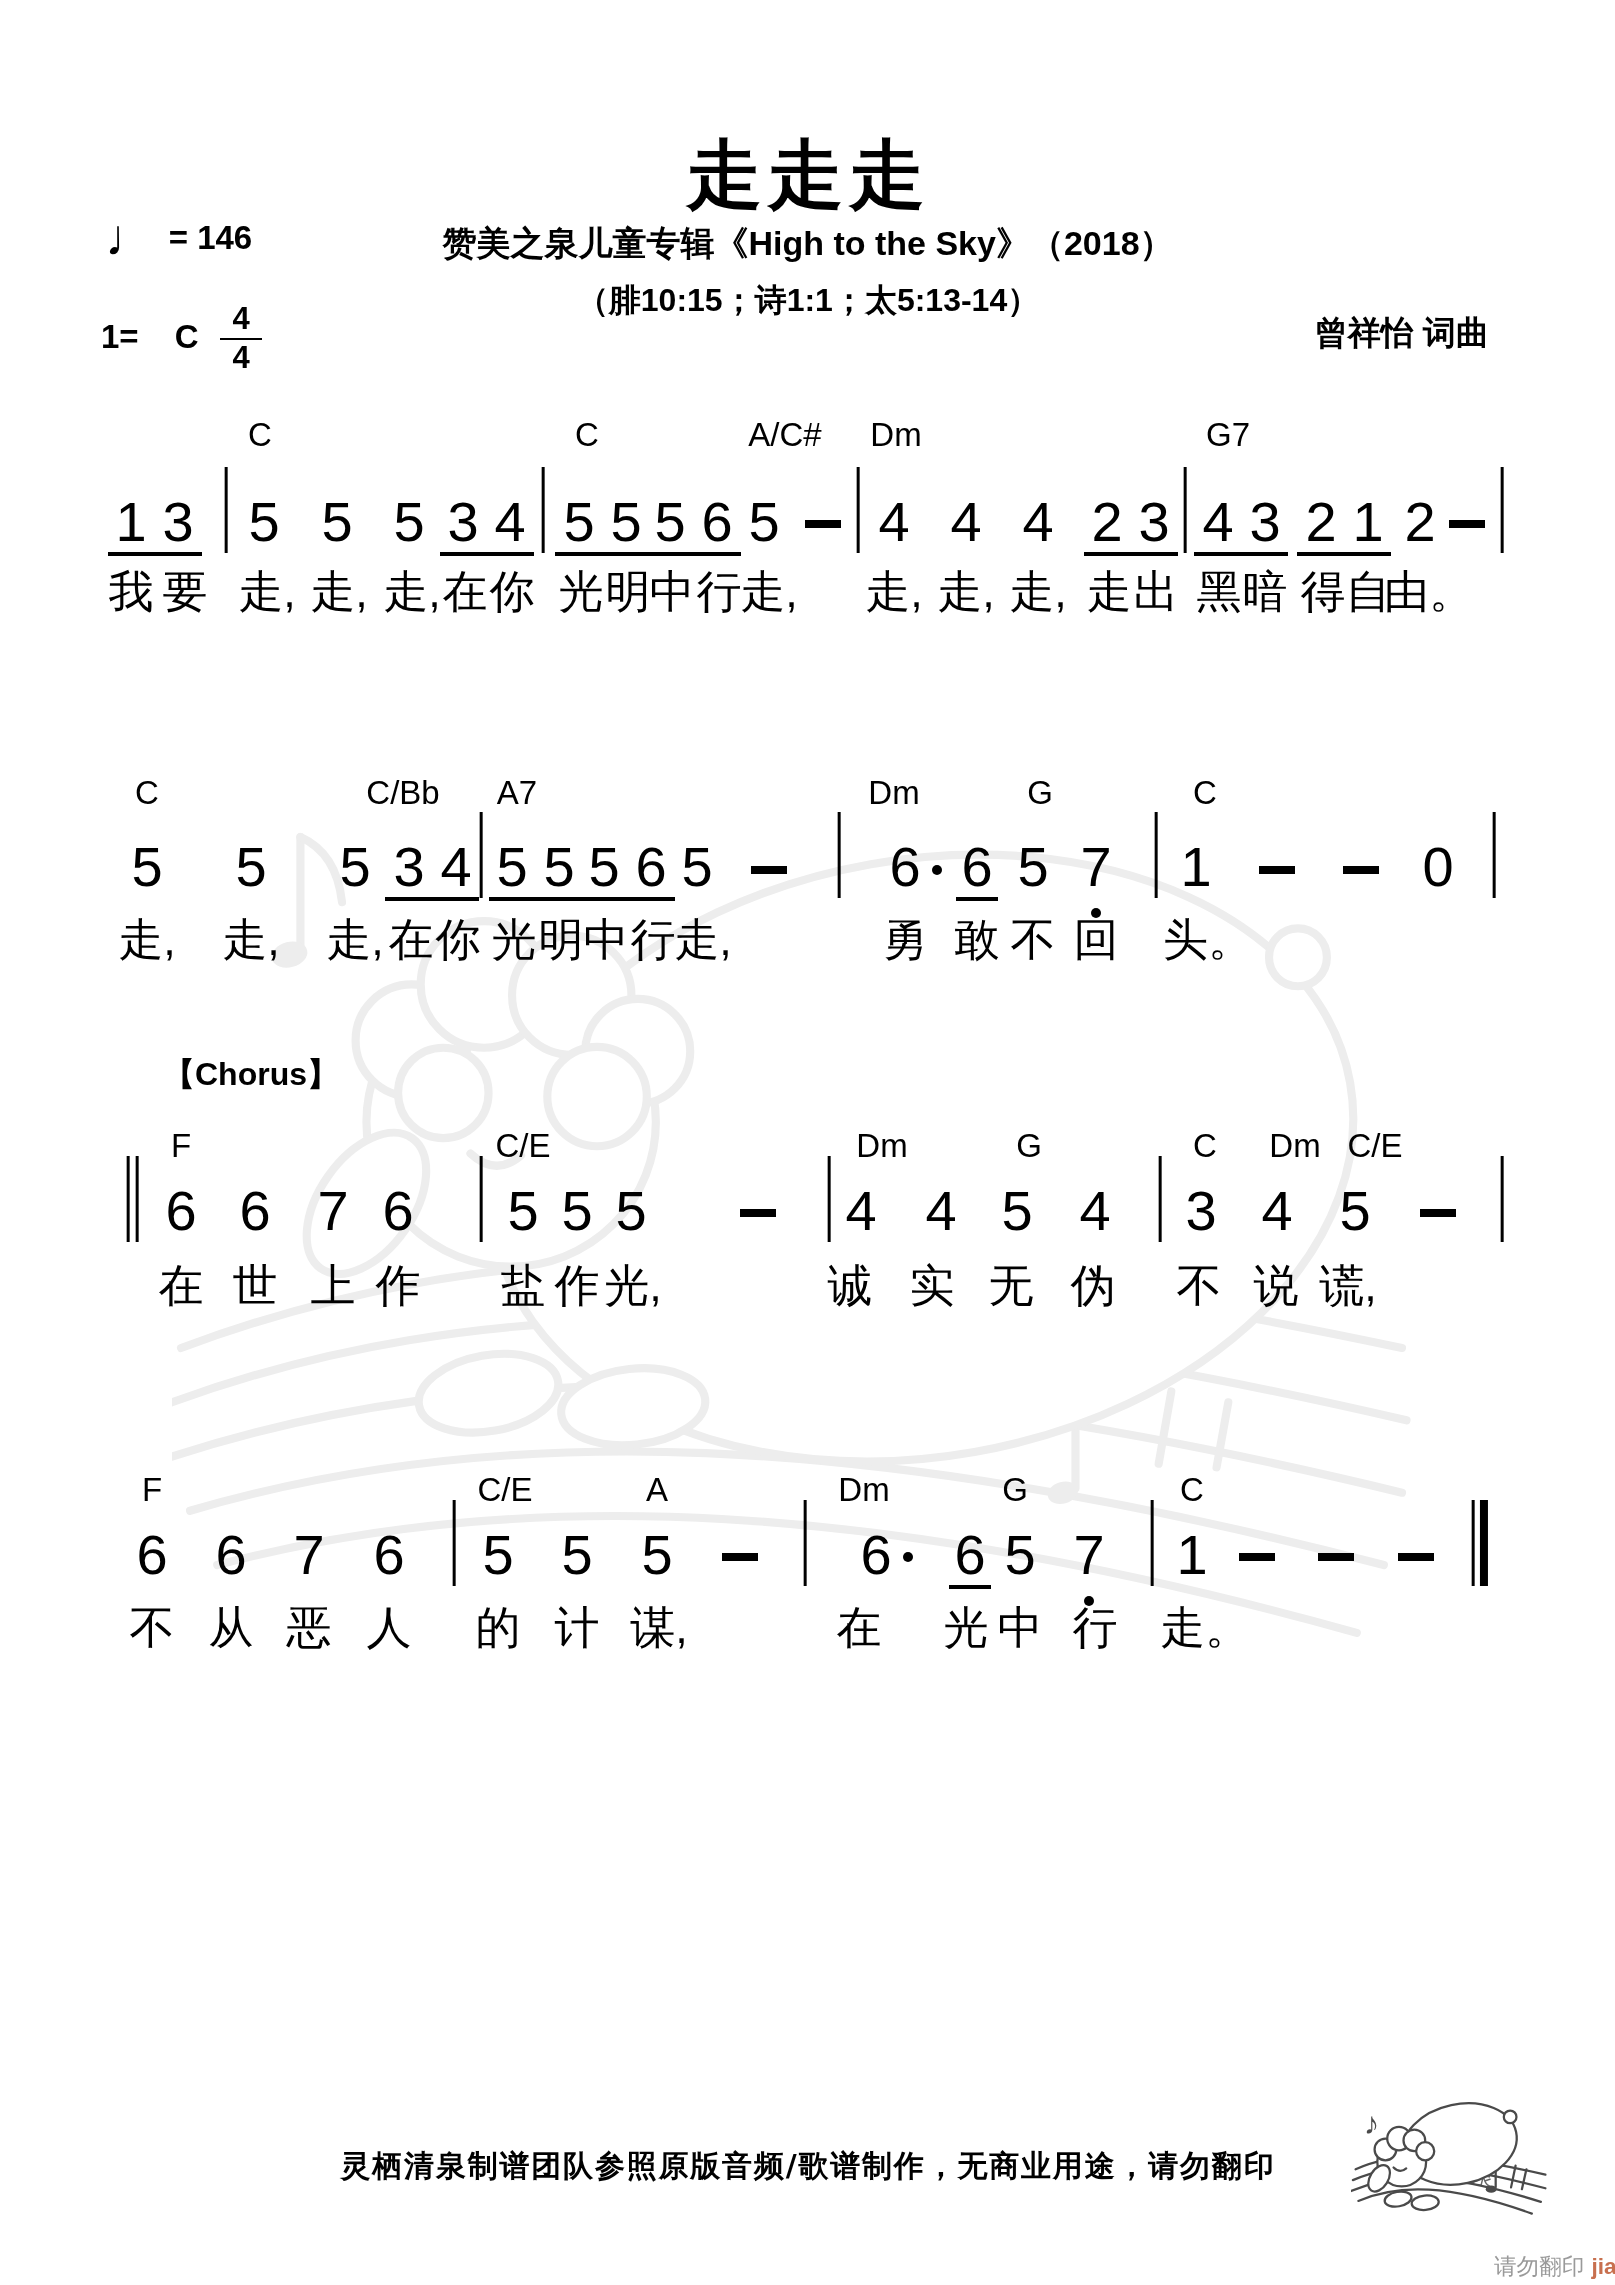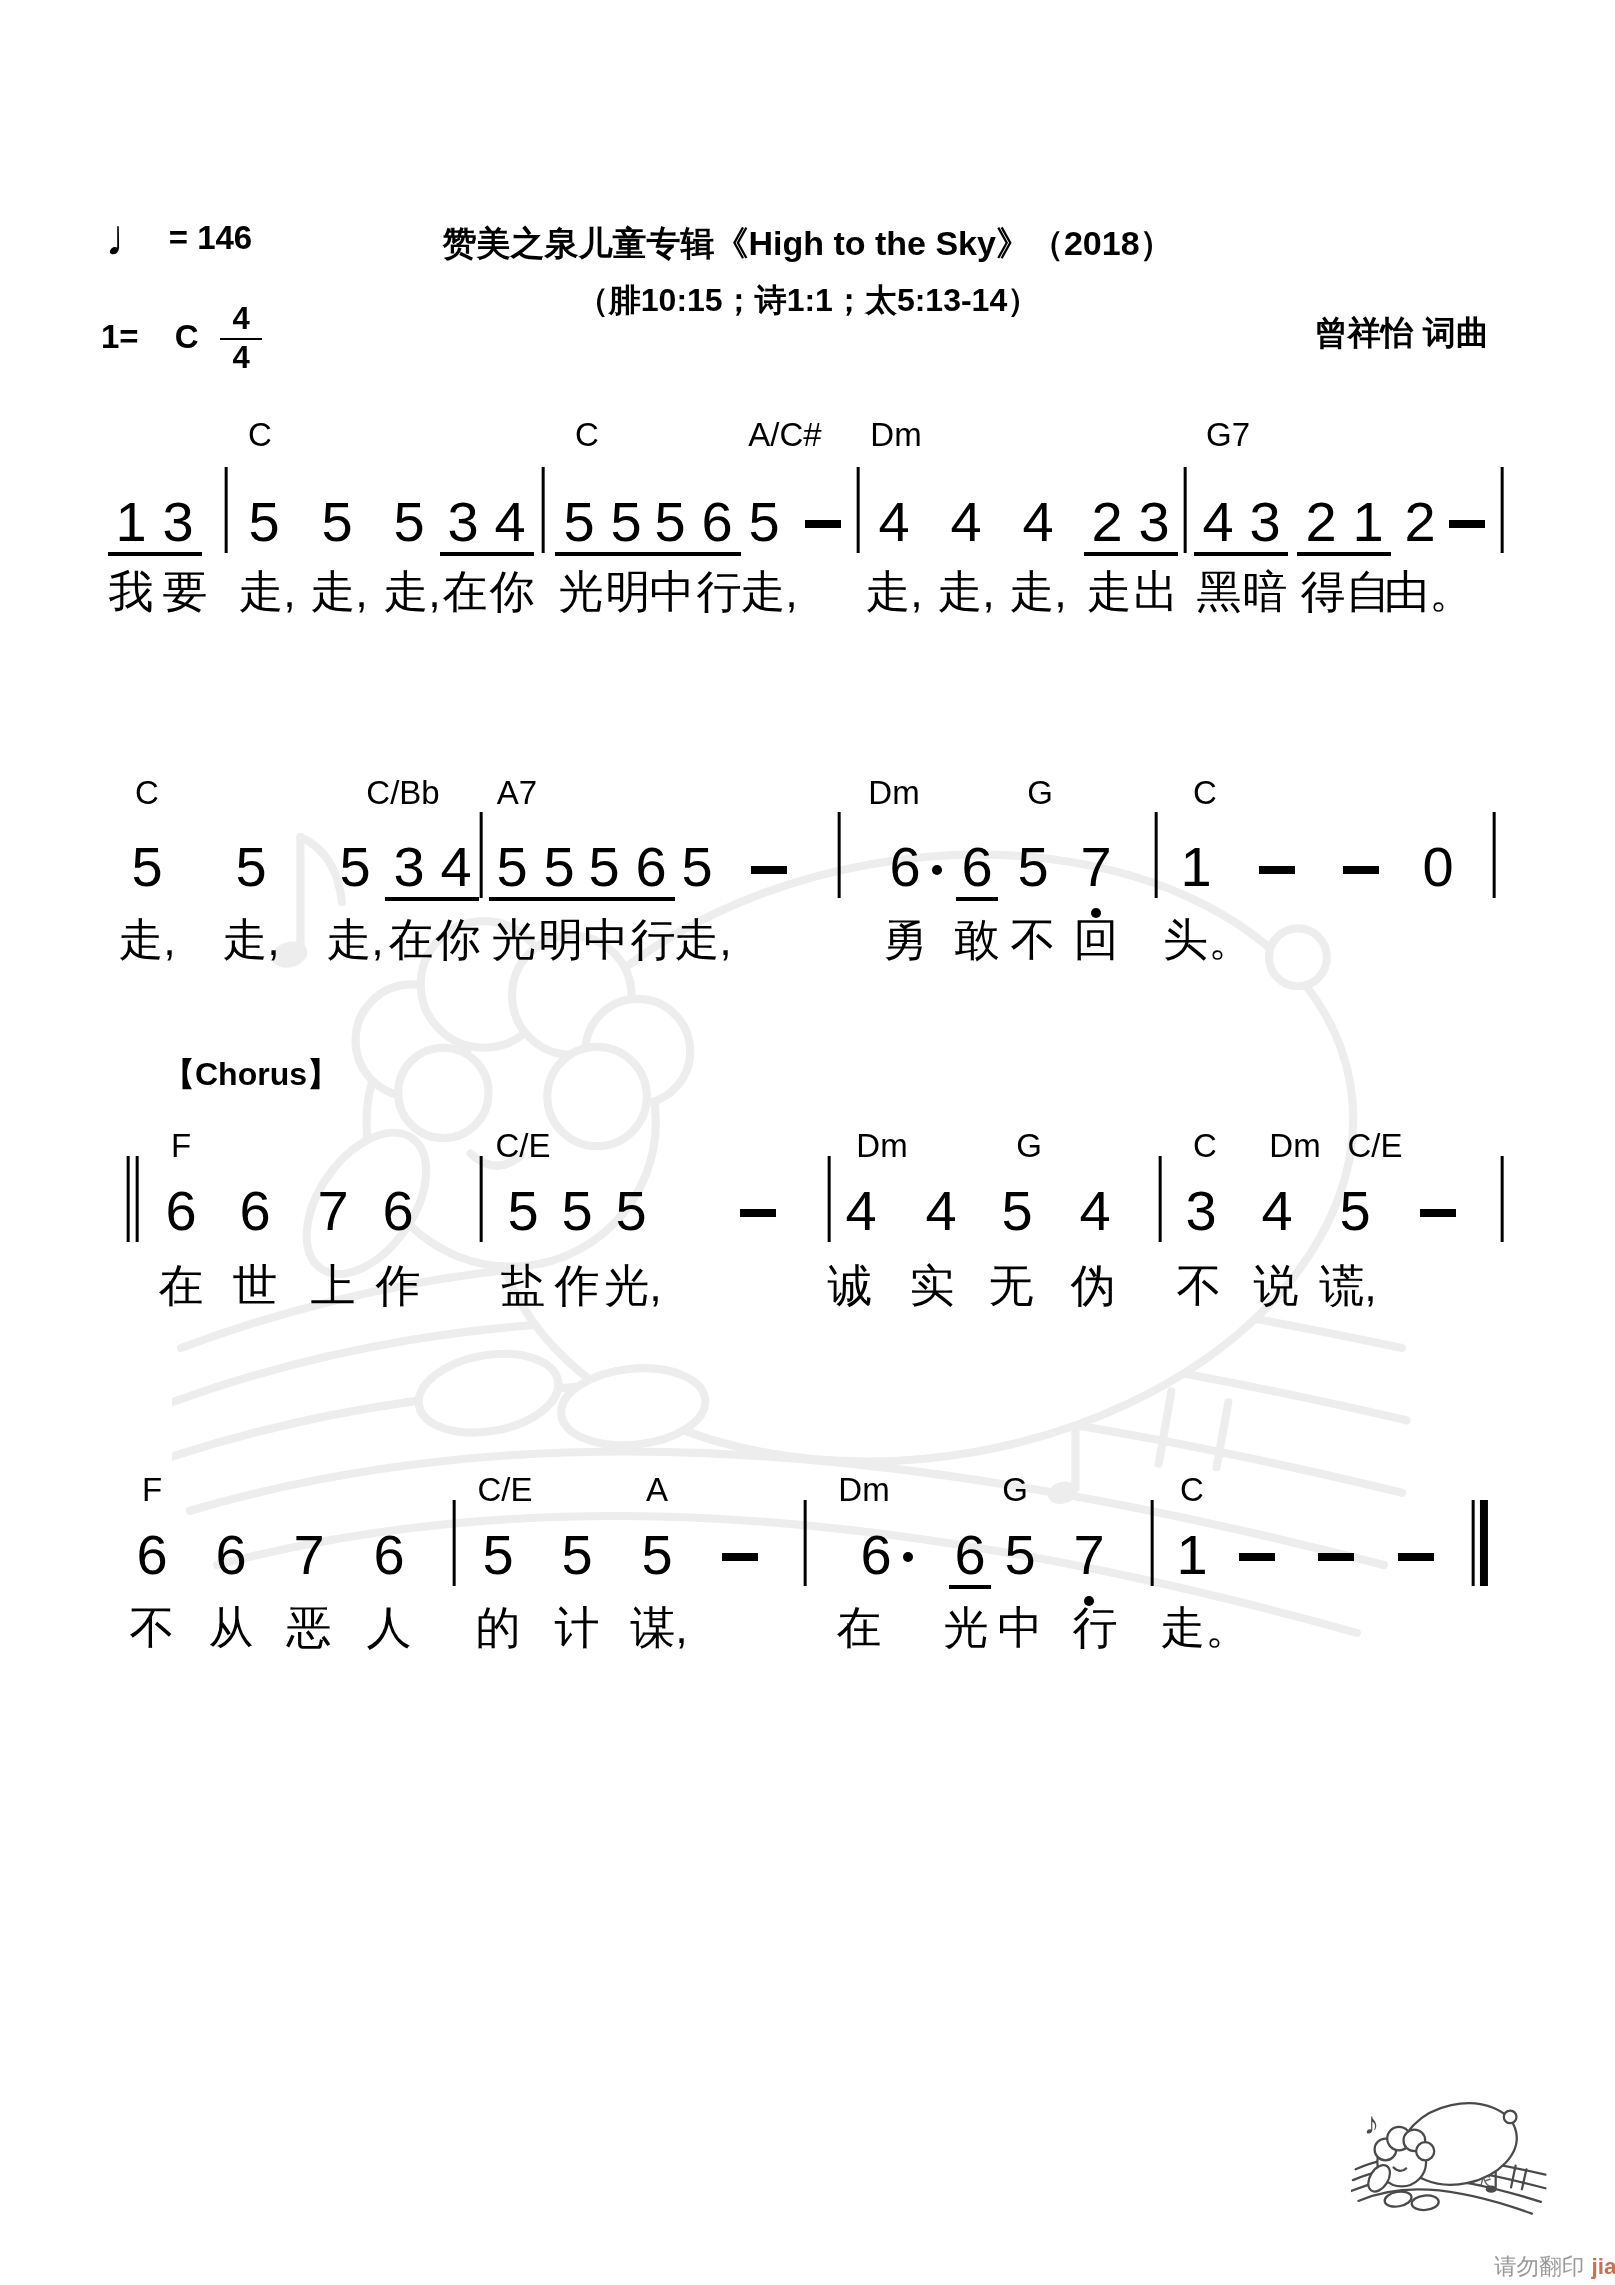--- a/index.html
+++ b/index.html
@@ -69,20 +69,21 @@
     <circle cx="470" cy="362" r="55" fill="#ffffff"></circle>
     <circle cx="300" cy="358" r="50" fill="#ffffff"></circle>
     <path d="M330,425 q28,26 56,2"></path>
     <ellipse cx="350" cy="690" rx="78" ry="42" fill="#ffffff" transform="rotate(-10 350 690)"></ellipse>
     <ellipse cx="510" cy="705" rx="80" ry="42" fill="#ffffff" transform="rotate(-6 510 705)"></ellipse>
     <path d="M142,75 V195"></path>
     <path d="M142,75 q40,18 46,72"></path>
     <ellipse cx="130" cy="205" rx="20" ry="14" fill="#ededed" stroke="none" transform="rotate(-15 130 205)"></ellipse>
   </svg>
 
+  <div class="title">走走走</div>
   <div class="subtitle">赞美之泉儿童专辑《High to the Sky》（2018）</div>
   <div class="scripture">（腓10:15；诗1:1；太5:13-14）</div>
   <div class="tempo">
     <span class="tnote">♩</span>
     <span class="tval">= 146</span>
   </div>
   <div class="key">
     <span>1=</span>
     <span class="tonic">C</span>
   </div>
@@ -292,20 +293,21 @@
       <div class="lyric" style="left: 966px; top: 1605px;">光</div>
       <div class="lyric" style="left: 1020px; top: 1605px;">中</div>
       <div class="lyric" style="left: 1095px; top: 1605px;">行</div>
       <div class="lyric" style="left: 1205px; top: 1605px;">走。</div>
       <div class="logochar" style="left: 1427px; top: 2117px;">灵</div>
       <div class="logochar" style="left: 1451px; top: 2126px;">栖</div>
       <div class="logochar" style="left: 1463px; top: 2146px;">清</div>
       <div class="logochar" style="left: 1473px; top: 2166px;">泉</div>
     </div>
 
+  <div class="footer">灵栖清泉制谱团队参照原版音频/歌谱制作，无商业用途，请勿翻印</div>
 
   <svg style="left:1351px;top:2097px;" width="199" height="122" viewBox="0 0 220 135" fill="none" stroke="#4a4a4a" stroke-width="2.5" stroke-linecap="round">
     <path d="M5,80 C45,62 95,58 215,86"></path>
     <path d="M2,92 C48,72 98,70 215,101"></path>
     <path d="M0,104 C48,84 102,82 210,116"></path>
     <path d="M8,115 C52,96 108,96 200,129"></path>
     <path d="M160,100 V78"></path>
     <ellipse cx="155" cy="102" rx="6" ry="4" fill="#4a4a4a" stroke="none"></ellipse>
     <path d="M182,76 L177,100"></path>
     <path d="M194,80 L189,102"></path>

